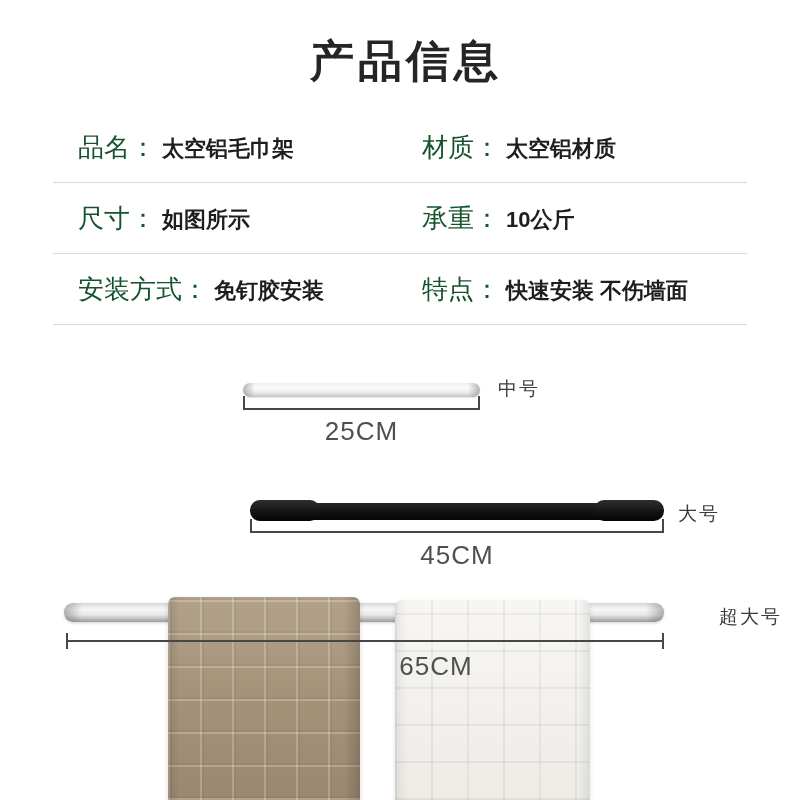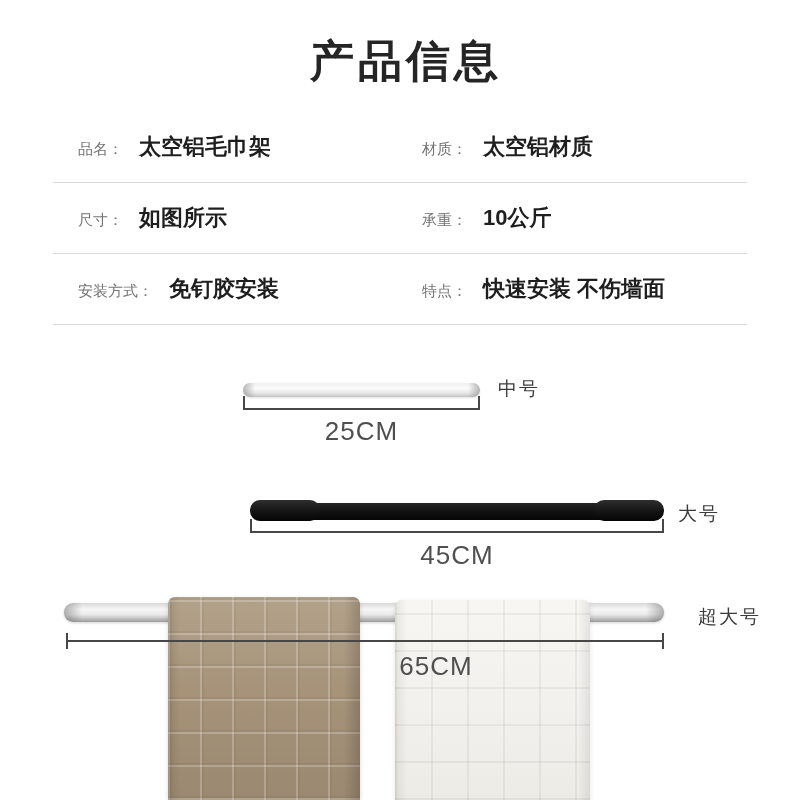--- a/index.html
+++ b/index.html
@@ -11,22 +11,22 @@
   .title{
     position:absolute;top:26px;left:0;width:800px;margin:6px;
     text-align:center;font-size:44px;font-weight:800;color:#252525;letter-spacing:4px;
   }
   
   .spec-table{position:absolute;left:53px;top:112px;width:694px;}
   .spec-row{position:relative;height:70px;border-bottom:1px solid #d9d9d9;}
   .spec-cell{position:absolute;top:0;height:70px;line-height:70px;white-space:nowrap;}
   .spec-cell.c-left{left:25px;}
   .spec-cell.c-right{left:369px;}
-  .spec-label{font-size:15px;color:#737373;font-weight:400;}
-  .spec-value{font-size:22px;color:#1e1e1e;font-weight:700;margin-left:16px;}
+  .spec-label{font-size:26px;color:#14532d;font-weight:400;}
+  .spec-value{font-size:22px;color:#1e1e1e;font-weight:700;margin-left:6px;}
   
   .dim-line{position:absolute;height:2px;background:#474747;}
   .dim-line .tick{position:absolute;width:2px;background:#474747;}
   .tick.t-left{left:0;}
   .tick.t-right{right:0;}
   .tick.up{top:-12px;height:13px;}
   .tick.cross{top:-7px;height:16px;}
   .size-text{position:absolute;text-align:center;font-size:26px;color:#4f4f4f;letter-spacing:1px;}
   .variant-name{position:absolute;font-size:19px;color:#3b3b3b;letter-spacing:2px;white-space:nowrap;}
   
@@ -135,15 +135,15 @@
   <div class="variant-name" style="left:678px;top:501px;">大号</div>
 
   <div class="bar-xl"></div>
   <div class="towel towel-brown"></div>
   <div class="towel towel-white"></div>
   <div class="dim-line" style="left:66px;top:640px;width:598px;">
     <i class="tick t-left cross"></i>
     <i class="tick t-right cross"></i>
   </div>
   <div class="size-text" style="left:298px;top:651px;width:180px;margin-left:48px;">65CM</div>
-  <div class="variant-name" style="left:698px;top:604px;font-family:Liberation Serif, serif;">超大号</div>
+  <div class="variant-name" style="left:719px;top:604px;font-family:Liberation Serif, serif;">超大号</div>
 
 </div>
 
 </body></html>

